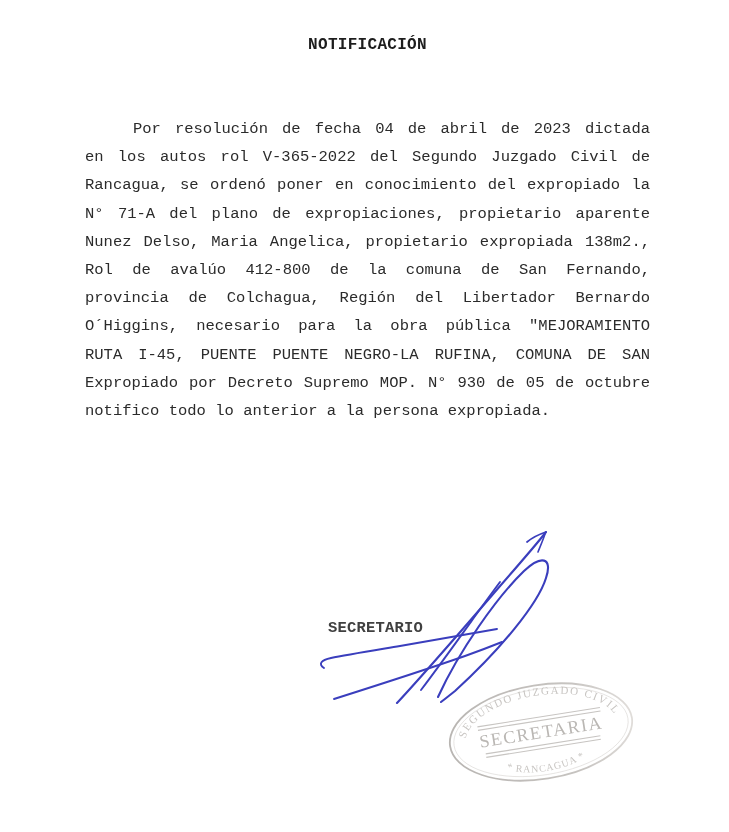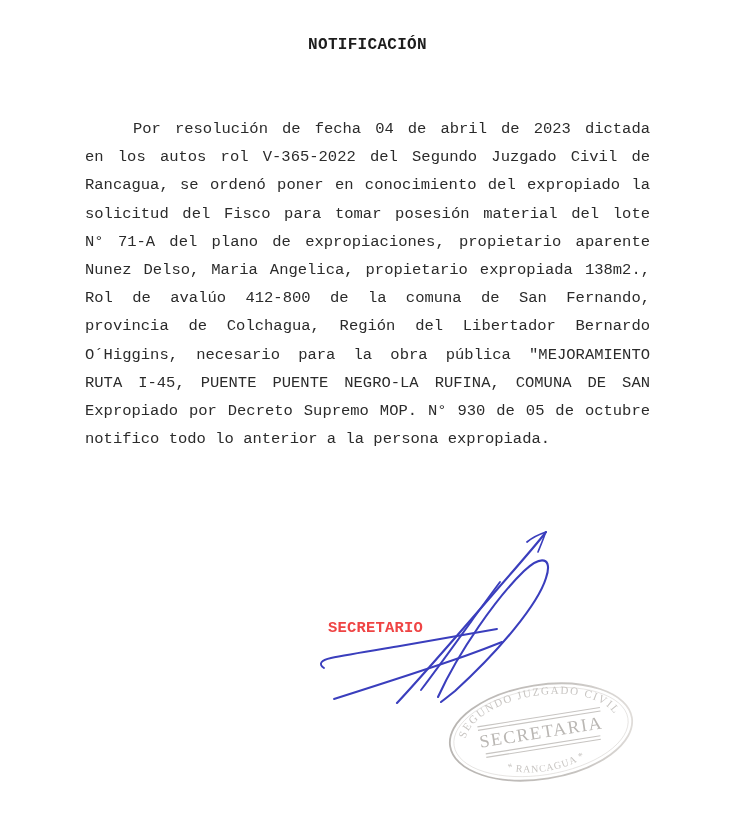--- a/index.html
+++ b/index.html
@@ -18,21 +18,21 @@
   }
   .line {
     line-height:28.2px; height:28.2px;
     text-align:justify; text-align-last:justify;
     white-space:normal;
   }
   .line.indent { text-indent:48px;margin-top:28px; }
   .line.last { text-align-last:left; }
   .secretario-label {
     position:absolute; left:328px; top:619px;
-    font-size:15.5px; font-weight:bold; color:#ef4444; letter-spacing:0.2px;
+    font-size:15.5px; font-weight:bold; color:#404040; letter-spacing:0.2px;
   }
   .signature-svg { position:absolute; left:310px; top:515px; }
   .stamp-svg { position:absolute; left:438px; top:672px; opacity:0.9; }
   .stamp-center {
     font-family:"Liberation Serif", serif; font-size:18px;
     letter-spacing:1.5px; fill:#a5a19d; opacity:0.85;
   }
   .stamp-arc-top {
     font-family:"Liberation Serif", serif; font-size:11px;
     letter-spacing:1.6px; fill:#b2aeaa; opacity:0.8;
@@ -47,21 +47,20 @@
 <body>
 
 <div class="page">
 
   <h1 class="doc-title">NOTIFICACIÓN</h1>
 
   <div class="doc-body">
     <div class="line indent">Por resolución de fecha 04 de abril de 2023 dictada</div>
     <div class="line">en los autos rol V-365-2022 del Segundo Juzgado Civil de</div>
     <div class="line">Rancagua, se ordenó poner en conocimiento del expropiado la</div>
-    <div class="line">solicitud del Fisco para tomar posesión material del lote</div>
     <div class="line">N° 71-A del plano de expropiaciones, propietario aparente</div>
     <div class="line">Nunez Delso, Maria Angelica, propietario expropiada 138m2.,</div>
     <div class="line">Rol de avalúo 412-800 de la comuna de San Fernando,</div>
     <div class="line">provincia de Colchagua, Región del Libertador Bernardo</div>
     <div class="line">O´Higgins, necesario para la obra pública "MEJORAMIENTO</div>
     <div class="line">RUTA I-45, PUENTE PUENTE NEGRO-LA RUFINA,  COMUNA DE SAN</div>
     <div class="line">Expropiado por Decreto Supremo MOP. N° 930 de 05 de octubre</div>
     <div class="line last">notifico todo lo anterior a la persona expropiada.</div>
   </div>
 

